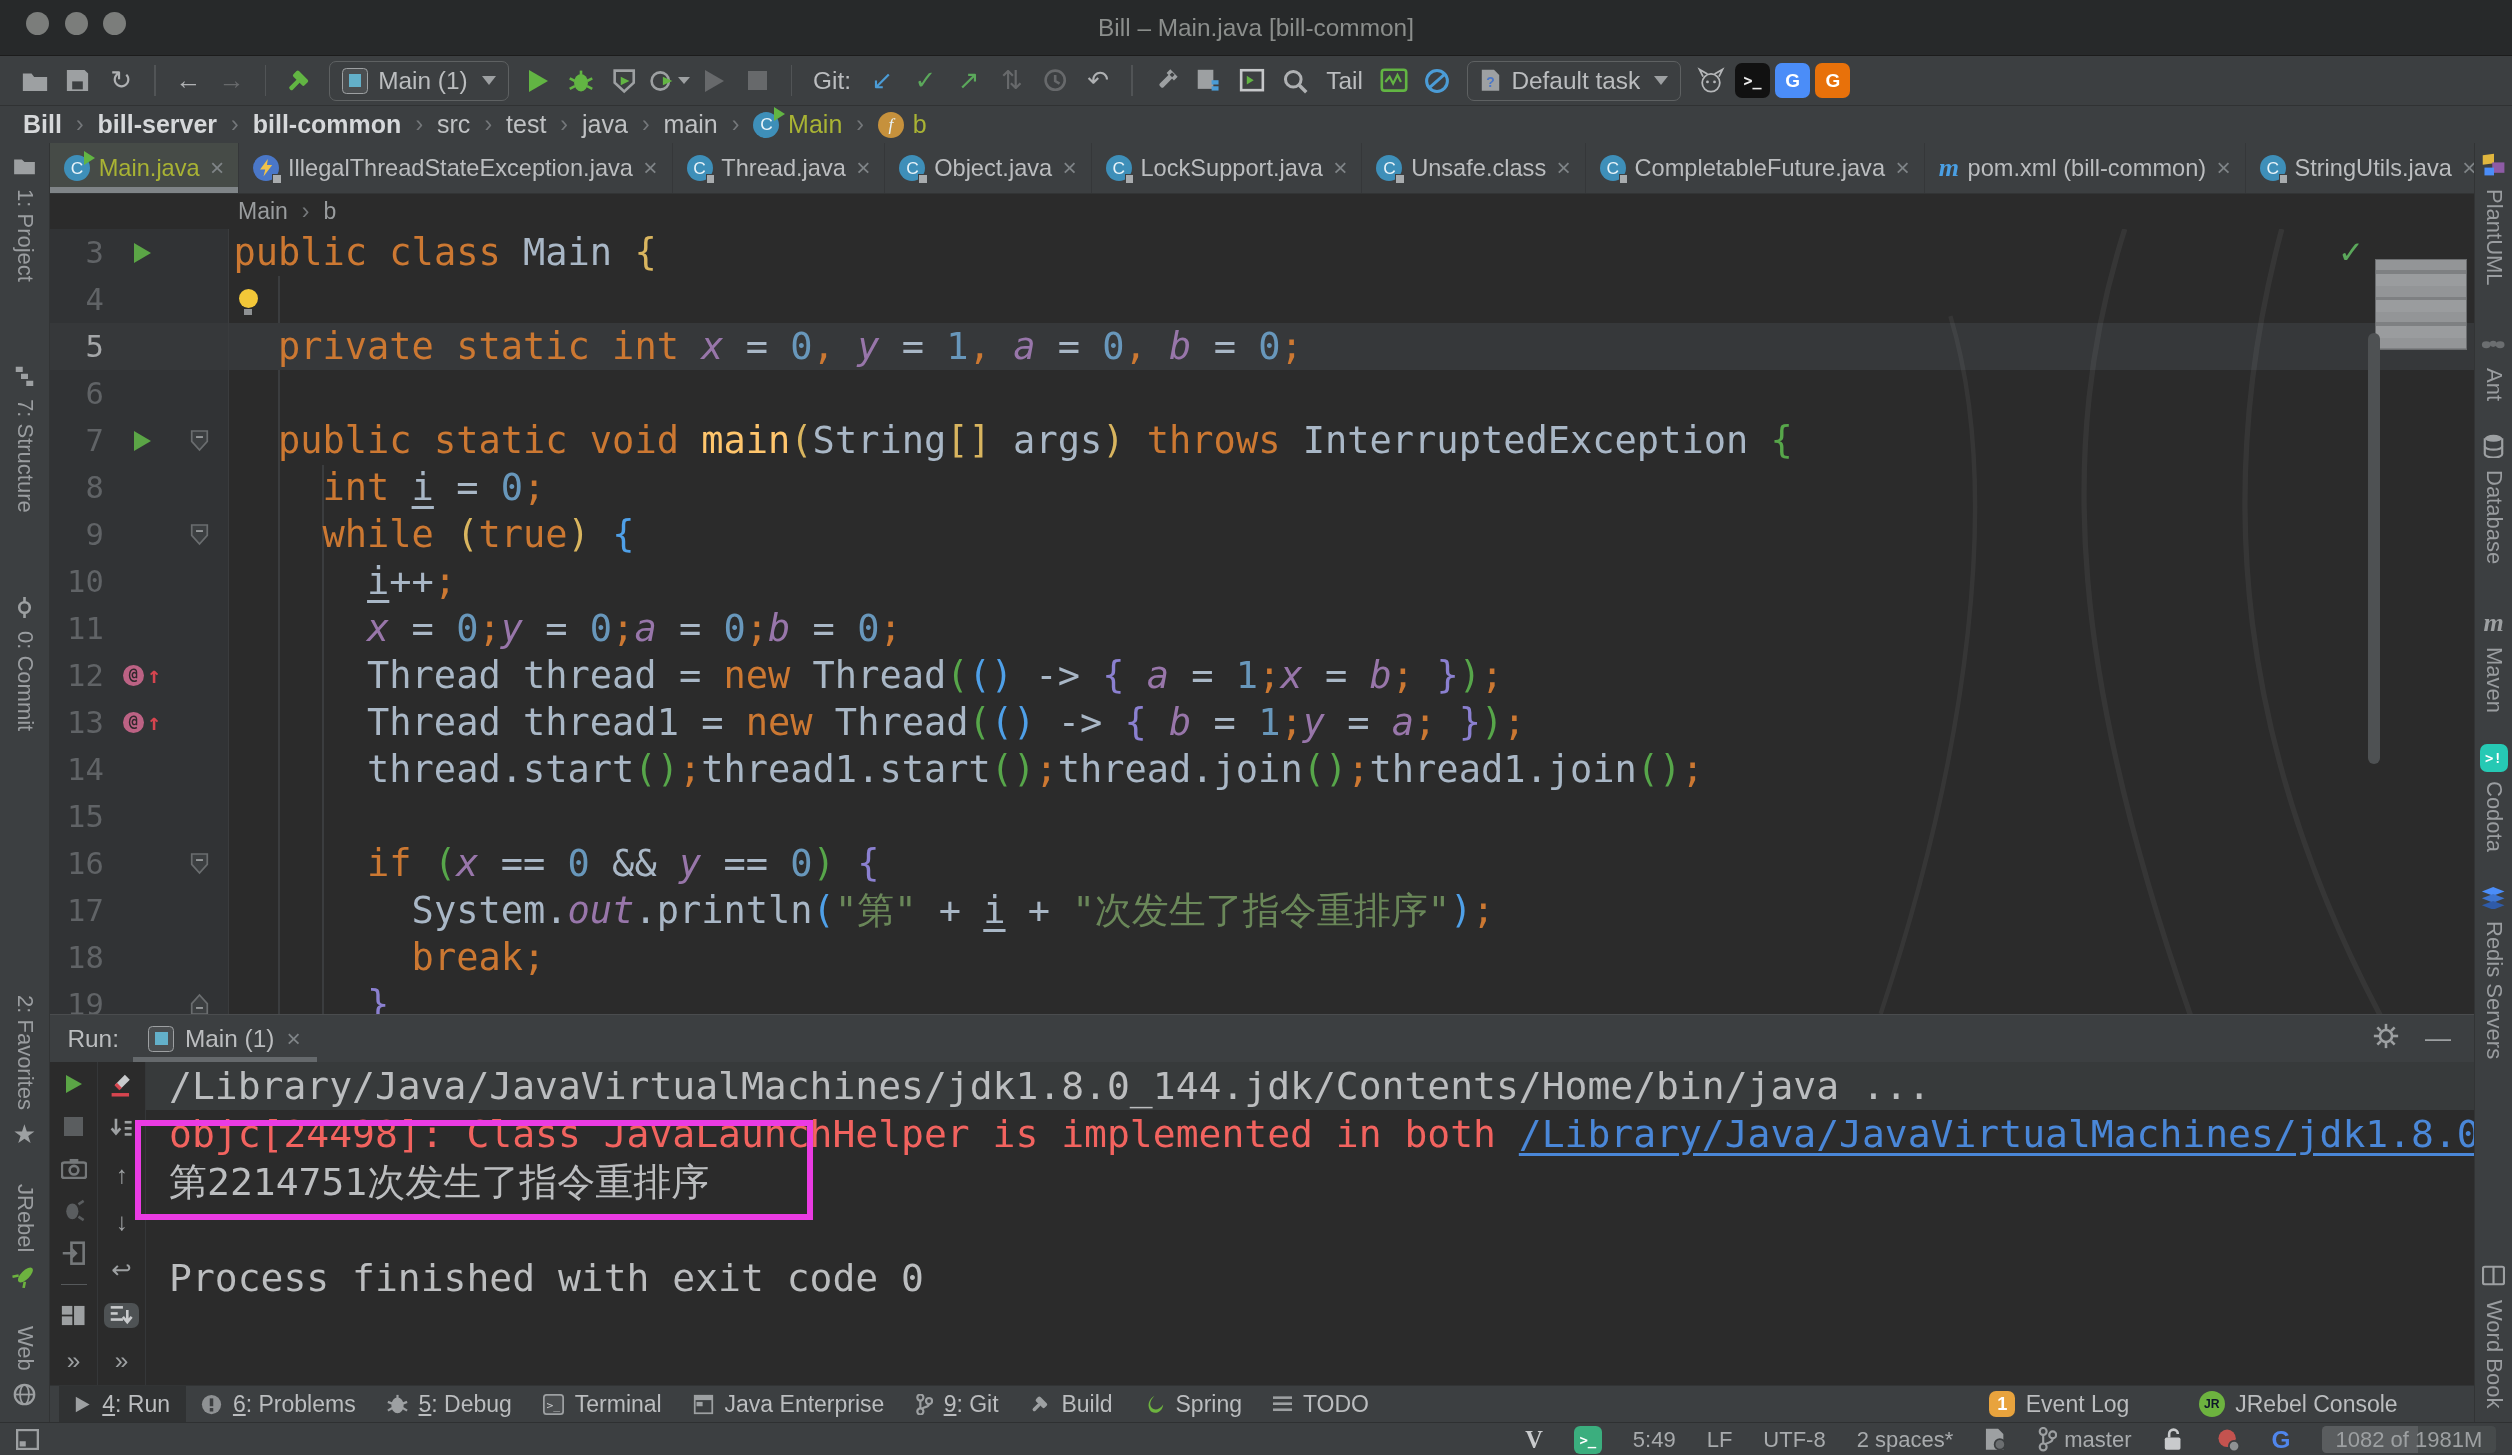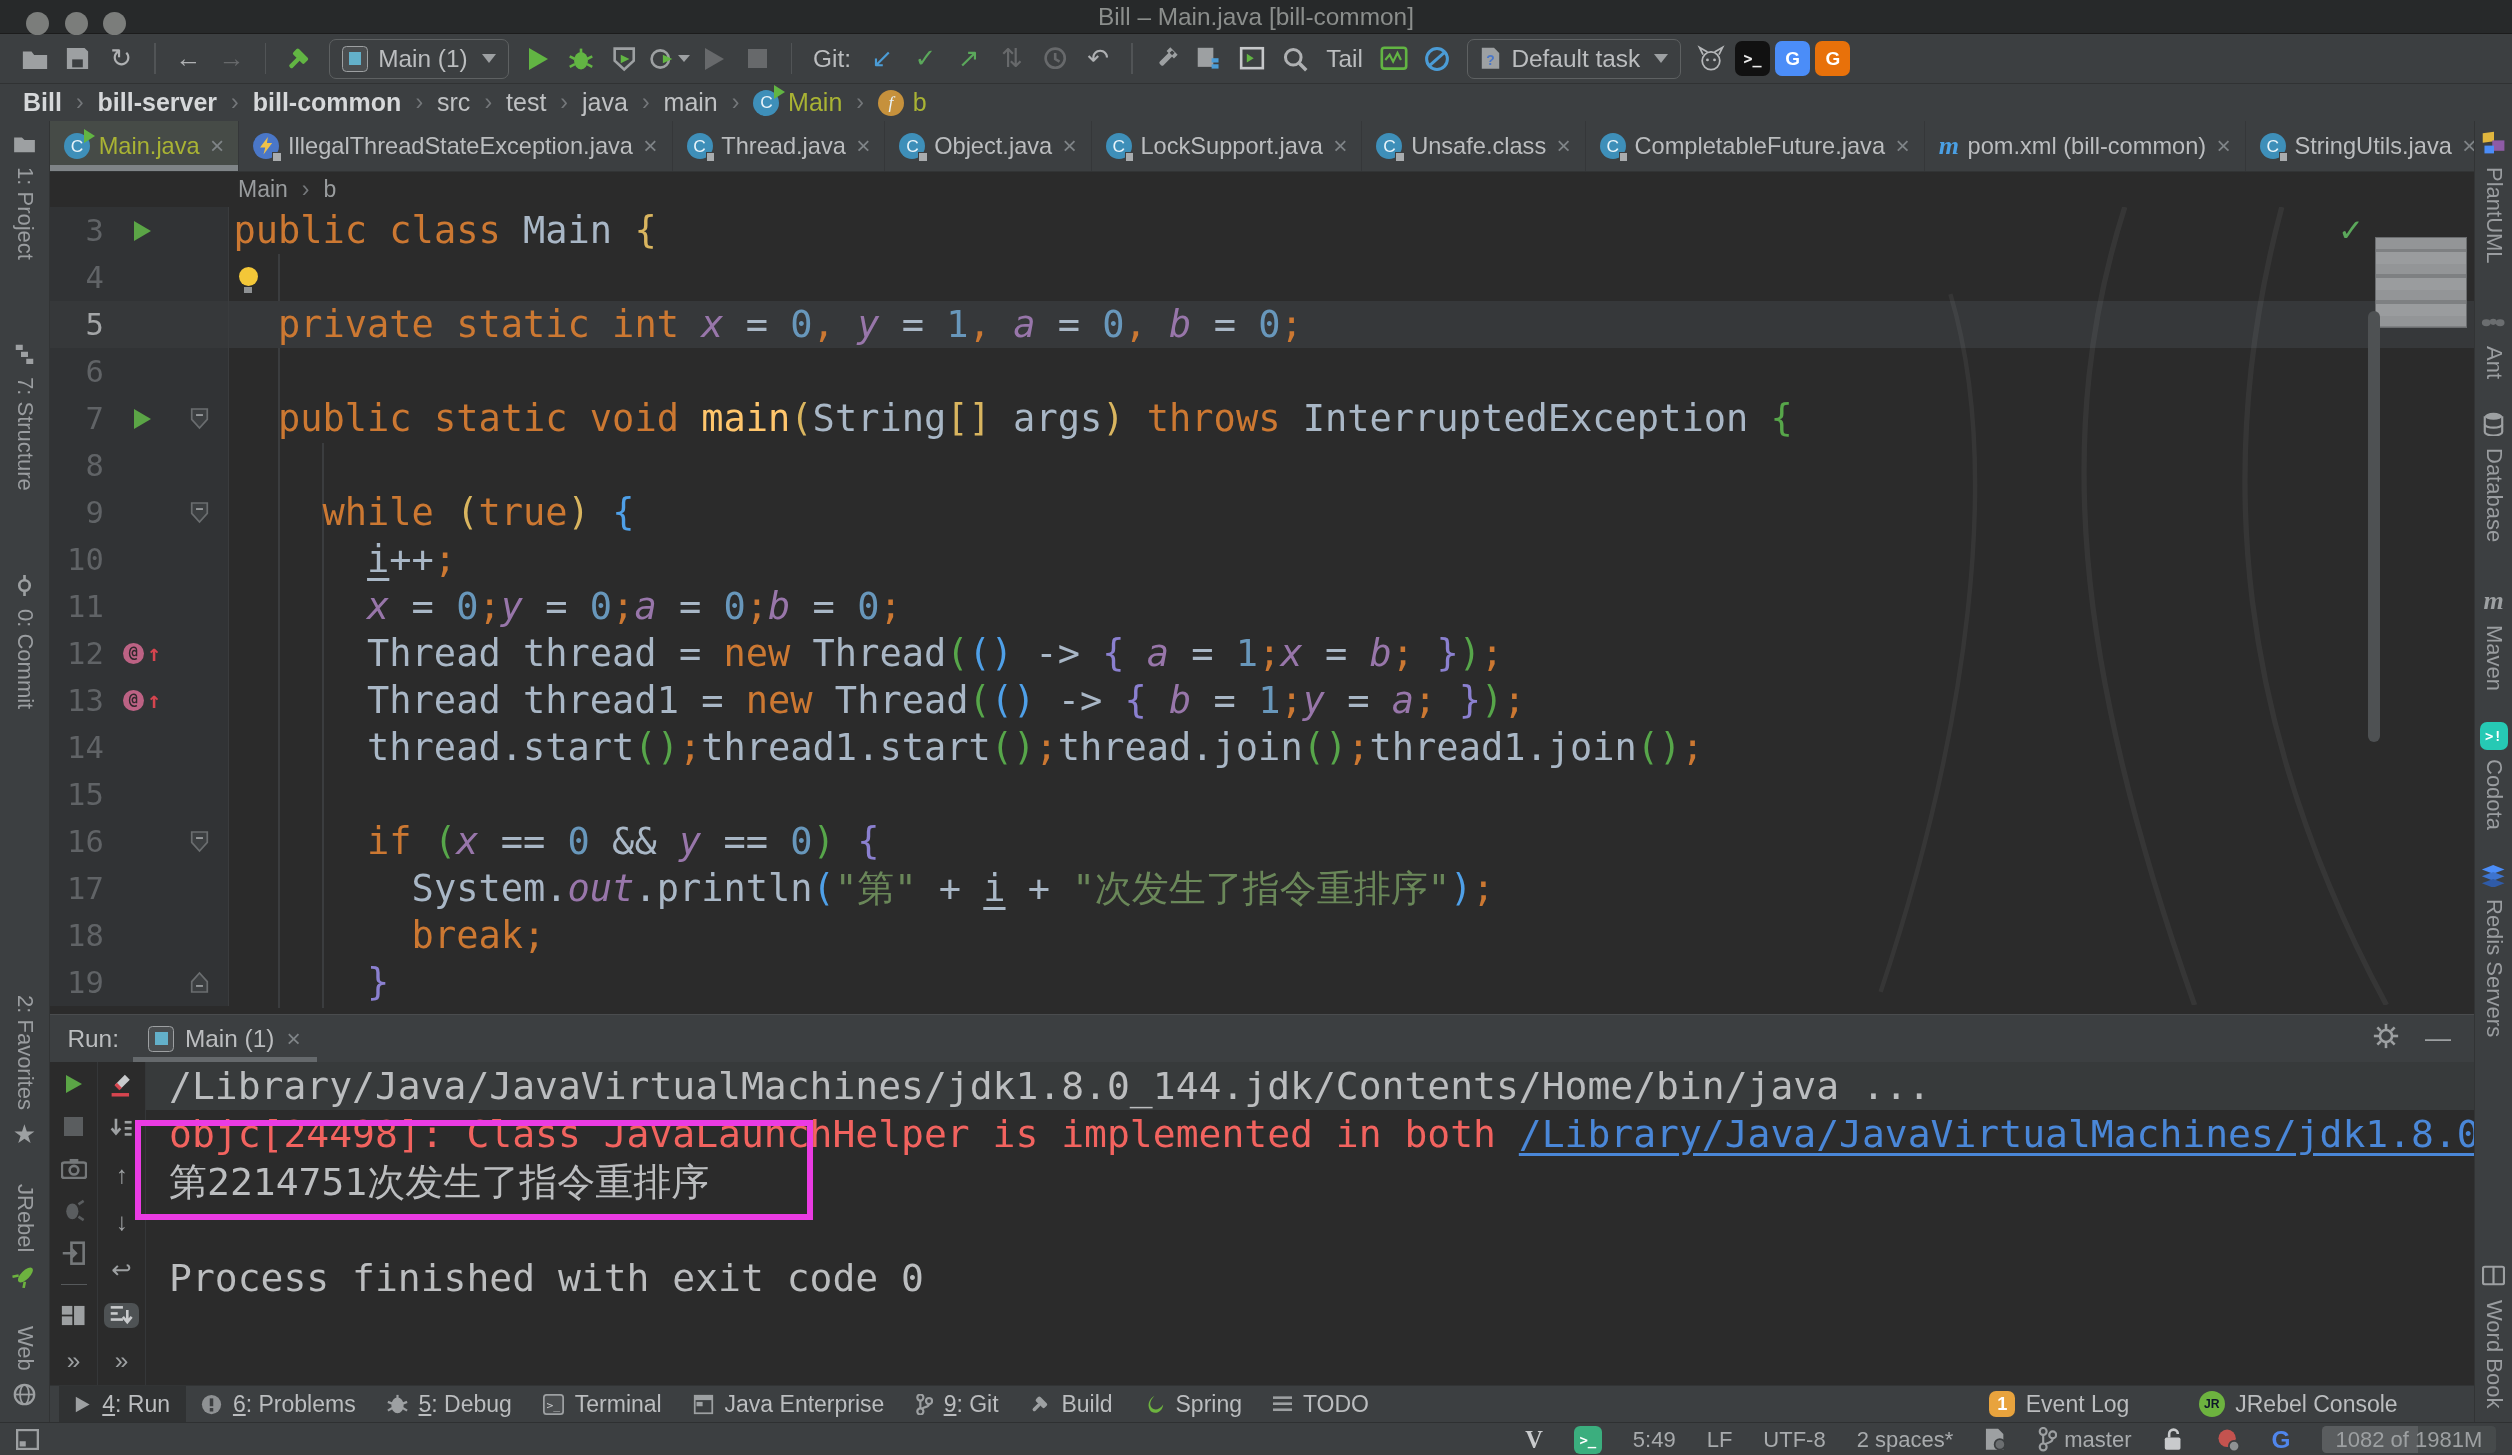--- a/index.html
+++ b/index.html
@@ -1,21 +1,21 @@
 <!DOCTYPE html>
 <html style="font-size:14px"><head>
 <meta charset="utf-8">
 <style>
   *{box-sizing:border-box;margin:0;padding:0}
   html,body{width:2512px;height:1456px;overflow:hidden;background:#2B2B2B;
     font-family:"Liberation Sans",sans-serif;-webkit-font-smoothing:antialiased;color:#BBBDBF}
   .app{position:relative;width:2512px;height:1456px;display:flex;flex-direction:column}
 
   
-  .titlebar{height:34px;background:#27292A;border-bottom:1.7px solid #1c1c1c;display:flex;align-items:center;position:relative;flex:0 0 auto}
+  .titlebar{height:56px;background:#27292A;border-bottom:1.7px solid #1c1c1c;display:flex;align-items:center;position:relative;flex:0 0 auto}
   .lights{position:absolute;left:26px;top:12.2px;display:flex;gap:15.7px}
   .light{width:23px;height:23px;border-radius:50%;background:#7B7D7B}
   .wtitle{flex:1;text-align:center;color:#8B8E8C;font-size:24.4px}
 
   
   .toolbar{height:49px;background:#3C3F41;display:flex;align-items:center;padding:0 15.7px;gap:5.2px;font-size:24.4px;color:#BBBDBF;flex:0 0 auto}
   .tbi{min-width:38px;height:40px;display:flex;align-items:center;justify-content:center;font-size:26px;color:#AFB1B3}
   .tbi.dim{color:#67696B}
   .tsep{width:1.7px;height:31px;background:#515456;margin:0 8.7px}
   .combo{border:1.7px solid #5E6162;border-radius:7px;height:40px;display:flex;align-items:center;gap:10.5px;padding:0 12.2px;margin:0 5.2px}
@@ -500,20 +500,21 @@
                 </span>
               </span>
               <span class="code"><span class="df">  </span><span class="kw">public</span><span class="df"> </span><span class="kw">static</span><span class="df"> </span><span class="kw">void</span><span class="df"> </span><span class="mt">main</span><span class="py">(</span><span class="cl-t">String</span><span class="py">[]</span><span class="df"> args</span><span class="py">)</span><span class="df"> </span><span class="kw">throws</span><span class="df"> </span><span class="cl-t">InterruptedException</span><span class="df"> </span><span class="pg">{</span></span>
             </div>
             <div class="cl">
               <span class="gut">
                 <span class="ln">8</span>
                 <span class="gi"></span>
                 <span class="gf"></span>
               </span>
+              <span class="code"><span class="df">    </span><span class="kw">int</span><span class="df"> </span><span class="un">i</span><span class="df"> = </span><span class="nm">0</span><span class="sm">;</span></span>
             </div>
             <div class="cl">
               <span class="gut">
                 <span class="ln">9</span>
                 <span class="gi"></span>
                 <span class="gf">
                   <span>
                     <svg width="19" height="23" viewBox="0 0 22 26">
                       <path d="M2 2h18v12l-9 10-9-10z" fill="#3C3F41" stroke="#6A6D6F" stroke-width="2"></path>
                       <line x1="7" y1="9" x2="15" y2="9" stroke="#9DA0A2" stroke-width="2"></line>

